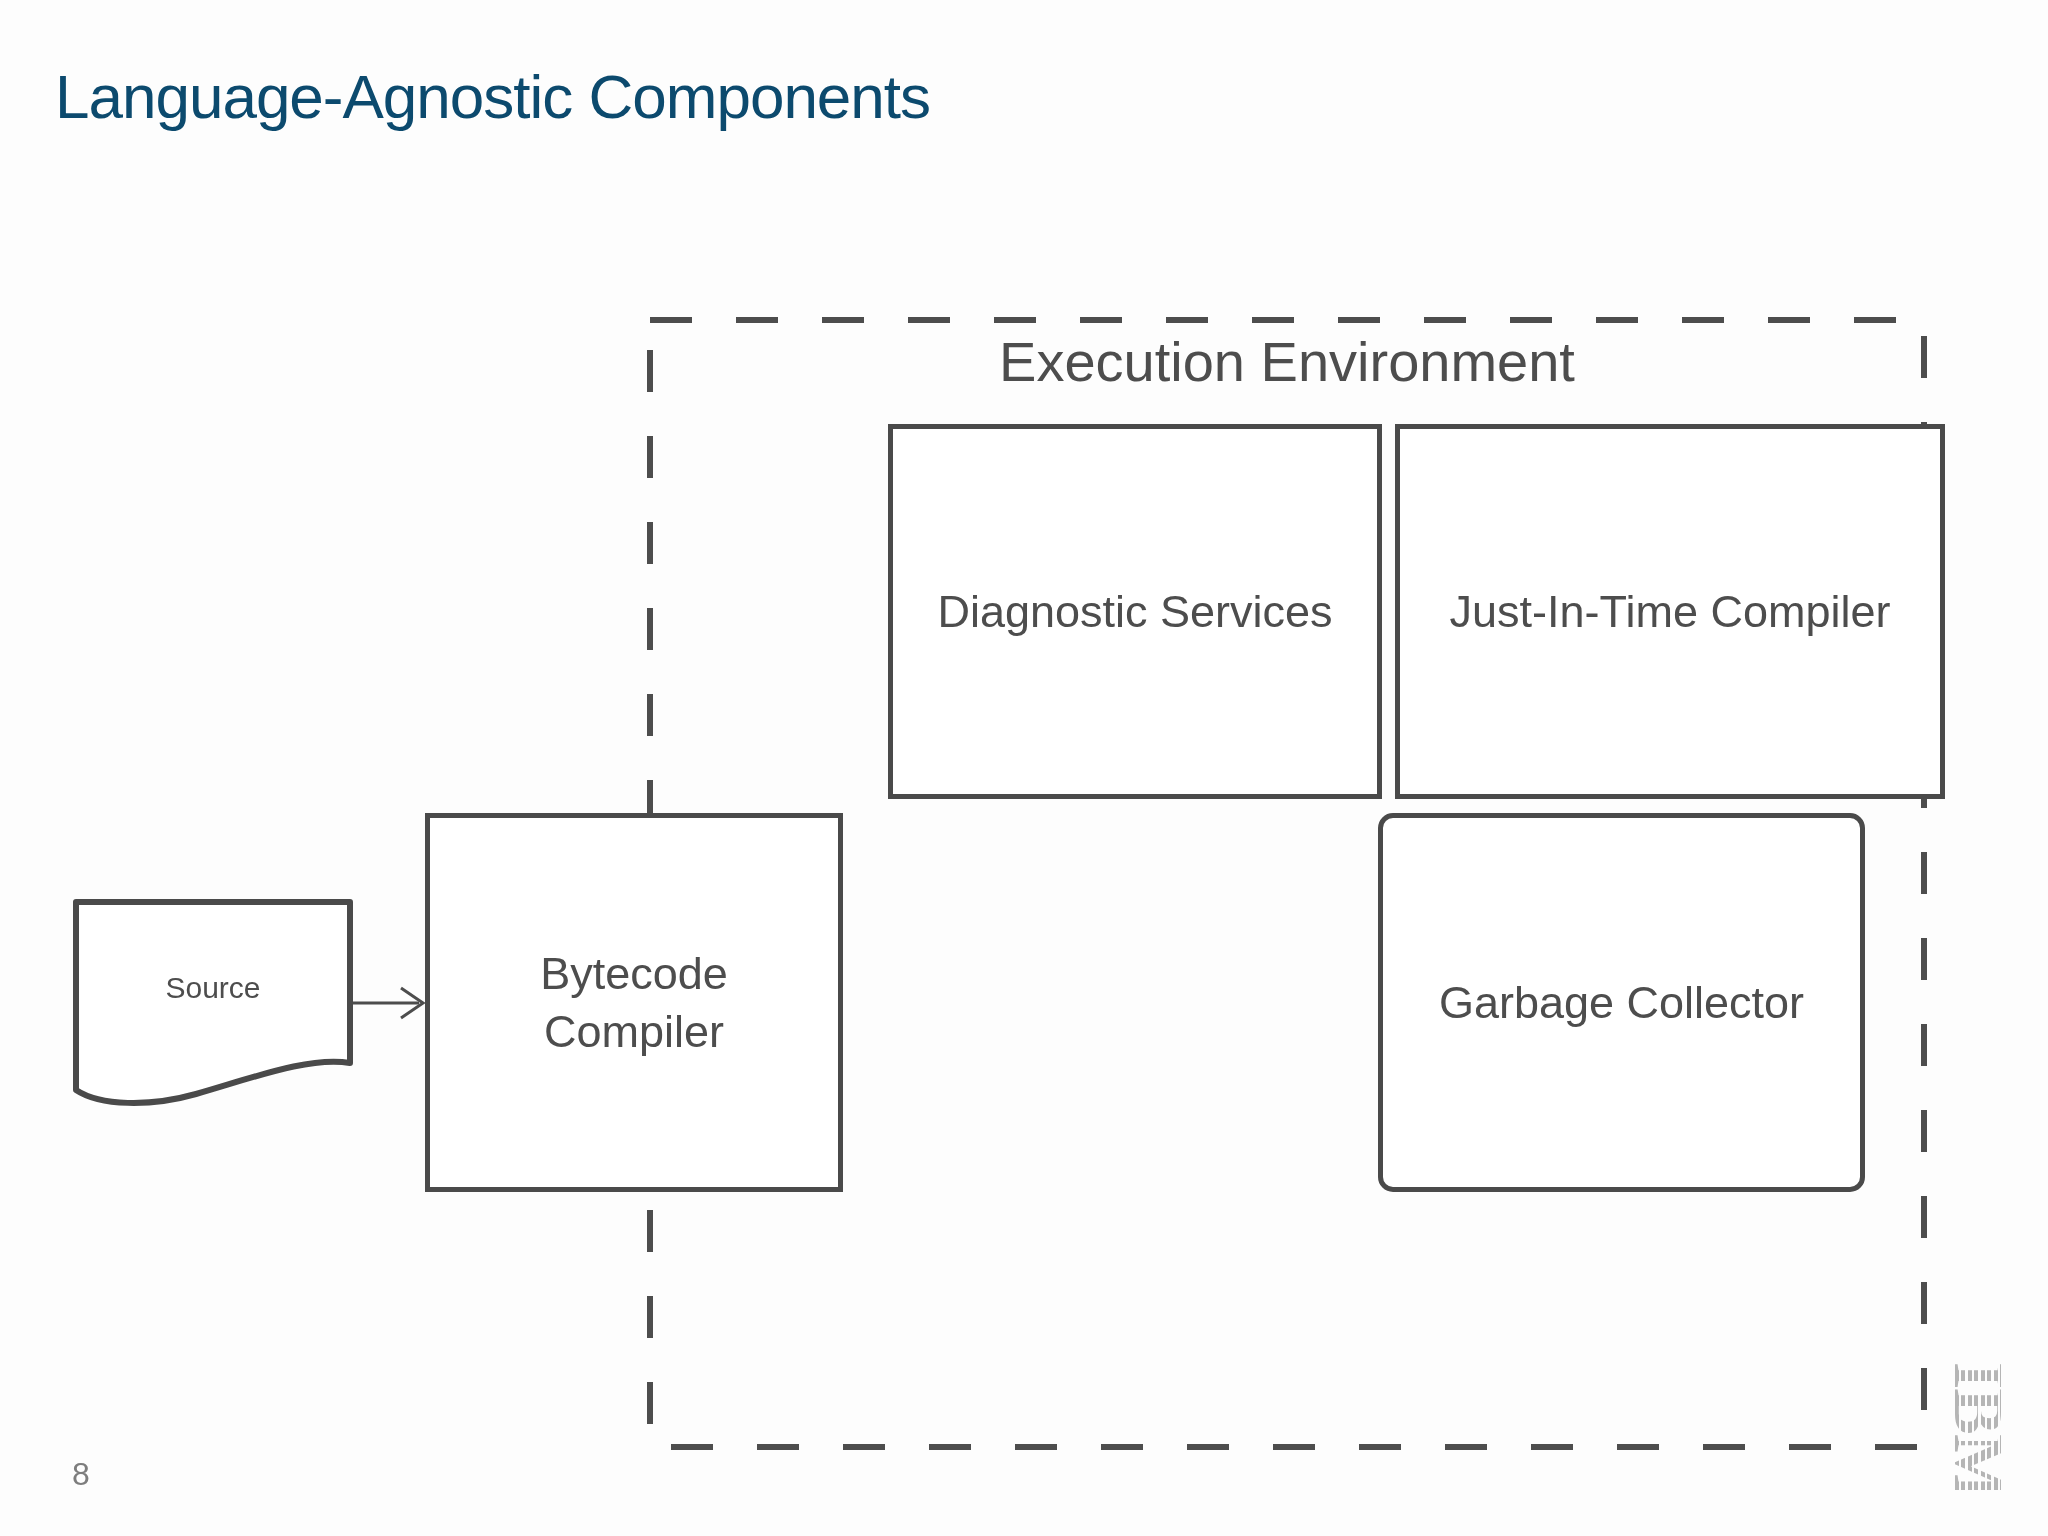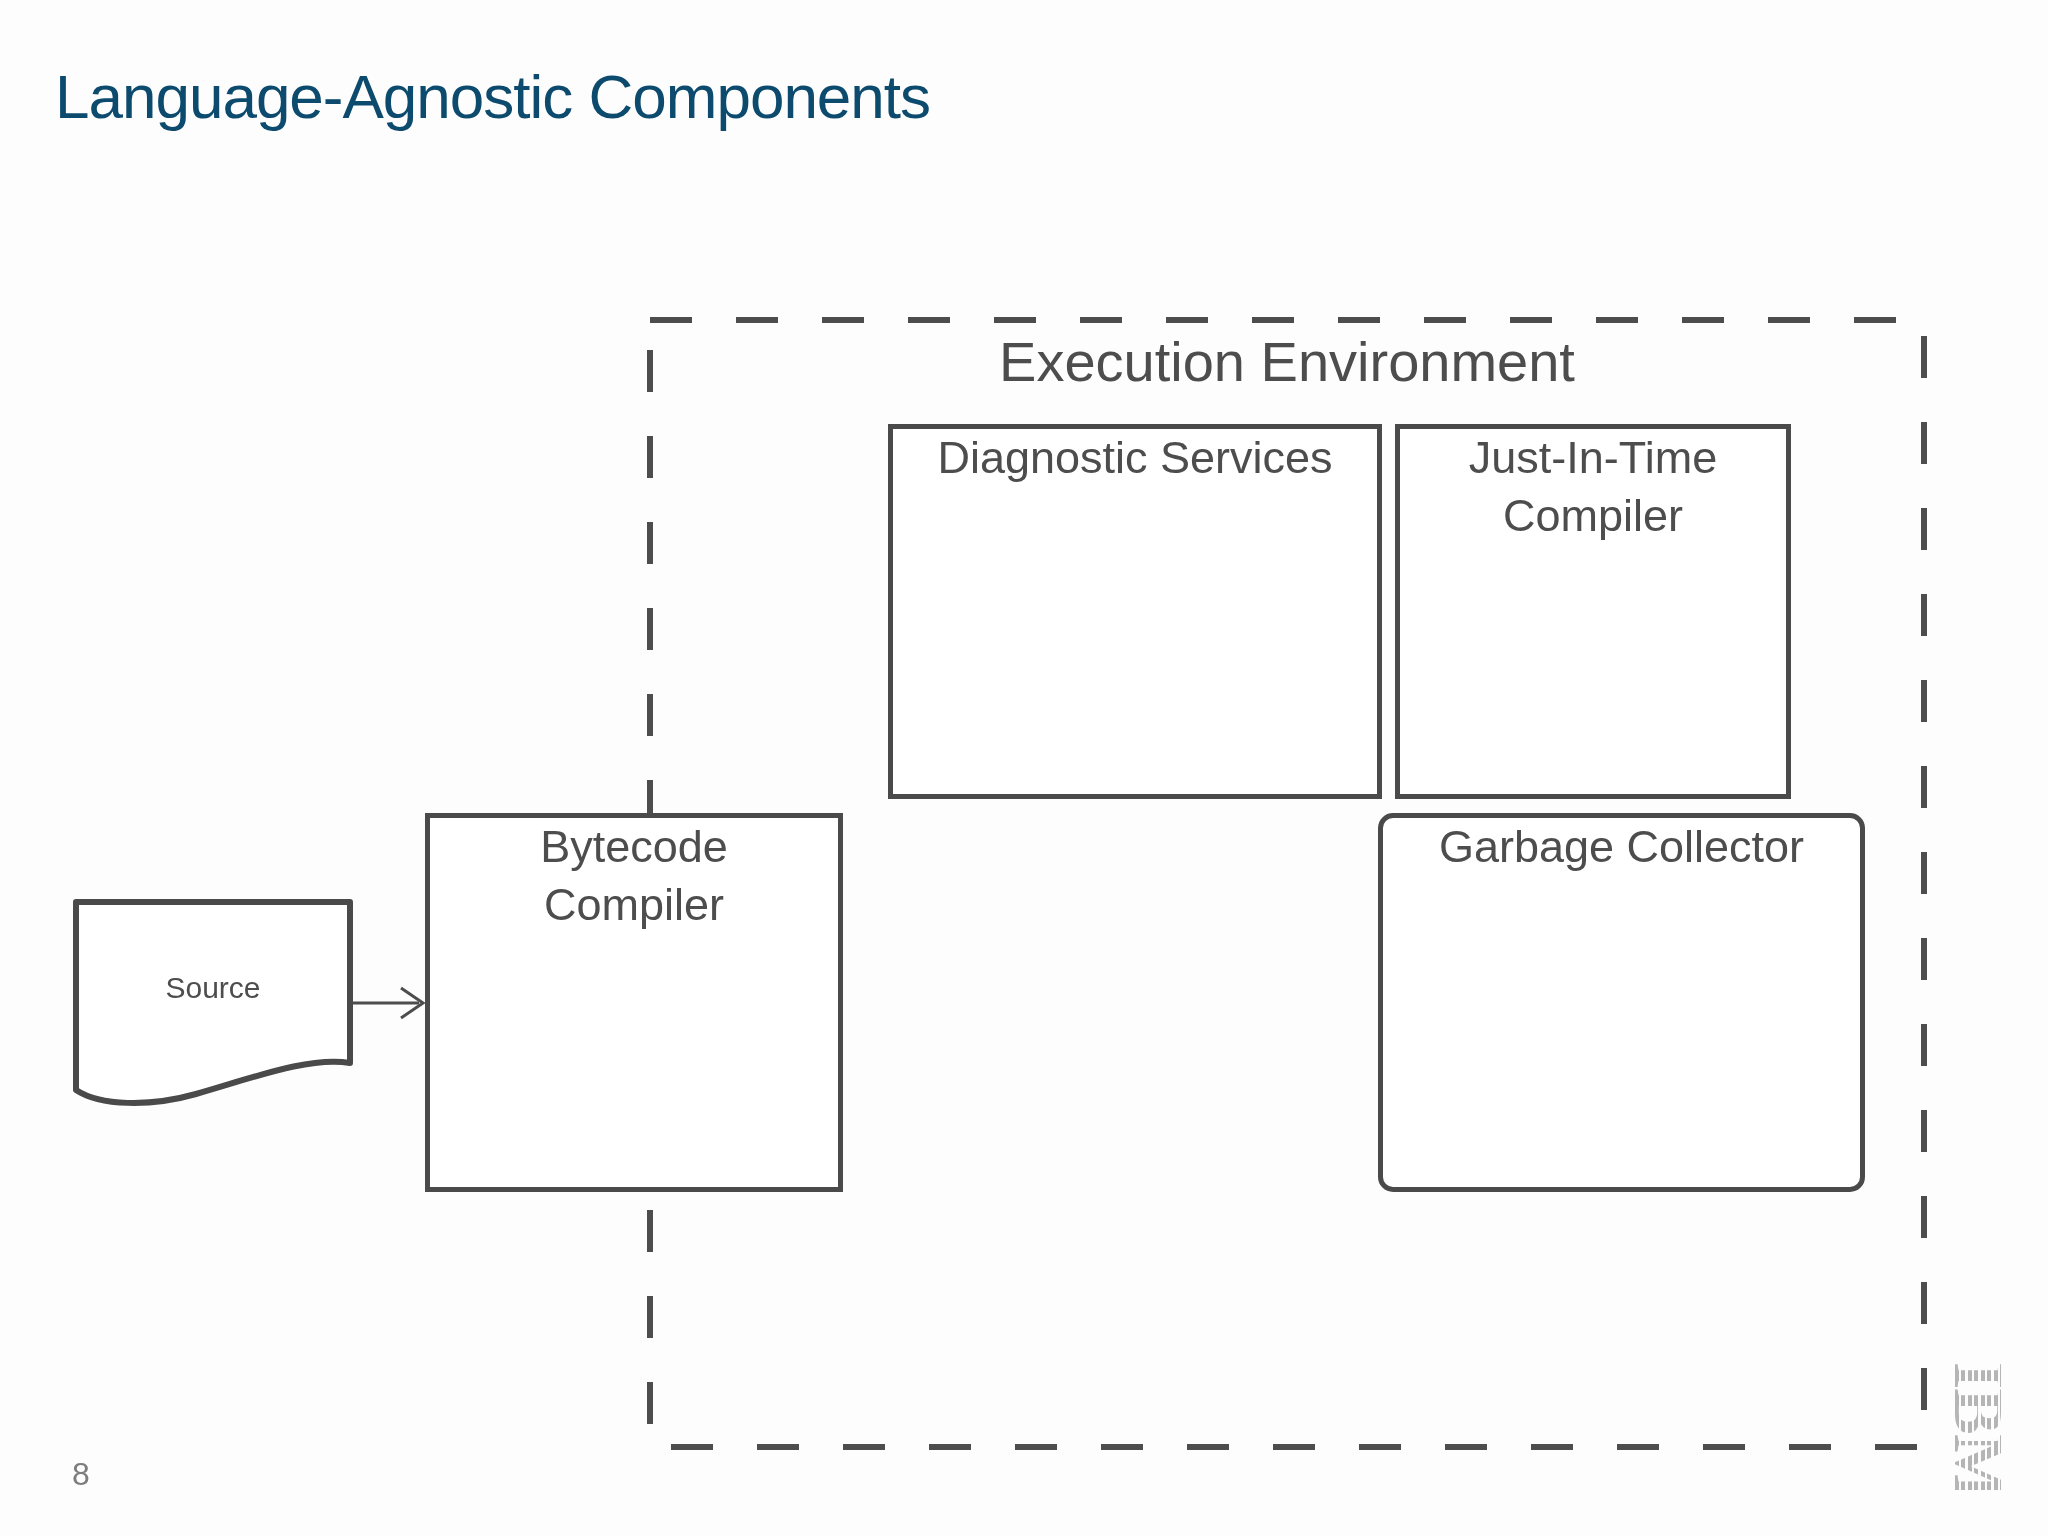--- a/index.html
+++ b/index.html
@@ -44,30 +44,31 @@
     line-height: 1;
     color: #4d4d4d;
     z-index: 3;
   }
   .node {
     position: absolute;
     box-sizing: border-box;
     background: #ffffff;
     border: 5px solid #4a4a4a;
     display: flex;
+    align-items: center;
     justify-content: center;
     text-align: center;
     font-size: 45px;
     line-height: 1.28;
     color: #4d4d4d;
     z-index: 2;
     white-space: pre-line;
   }
   .node-diagnostic  { left: 888px;  top: 424px;  width: 494px; height: 375px; }
-  .node-jit         { left: 1395px; top: 424px;  width: 396px; height: 375px; }
+  .node-jit         { left: 1395px; top: 424px;  width: 550px; height: 375px; }
   .node-bytecode    { left: 425px;  top: 813px;  width: 418px; height: 379px; }
   .node-interpreter { left: 888px;  top: 813px;  width: 494px; height: 379px; }
   .node-garbage     { left: 1378px; top: 813px;  width: 487px; height: 379px; border-radius: 15px; }
   .node-platform    { left: 888px;  top: 1205px; width: 994px; height: 226px; }
   .node-platform .node-label { transform: translateX(-34px); }
   .source-label {
     position: absolute;
     left: 76px;
     top: 902px;
     width: 274px;

